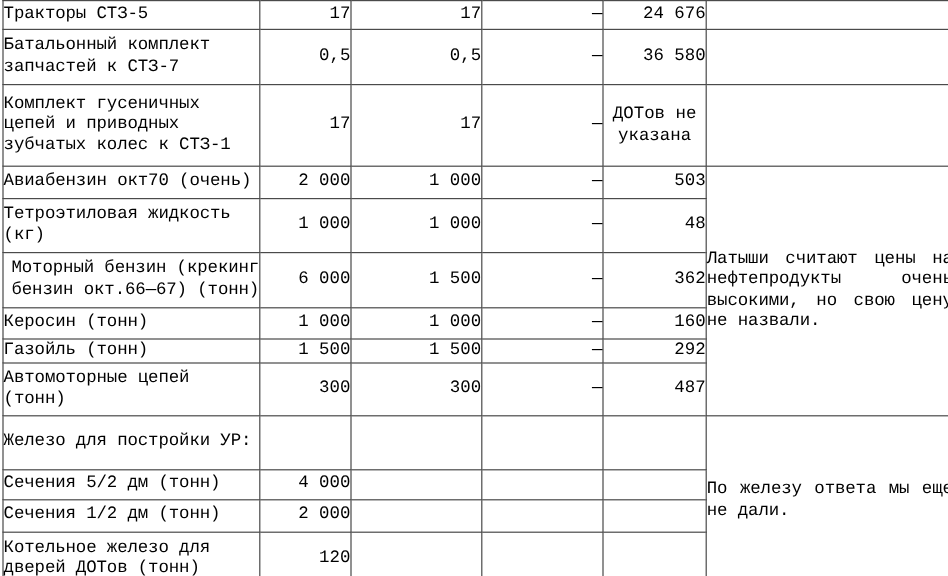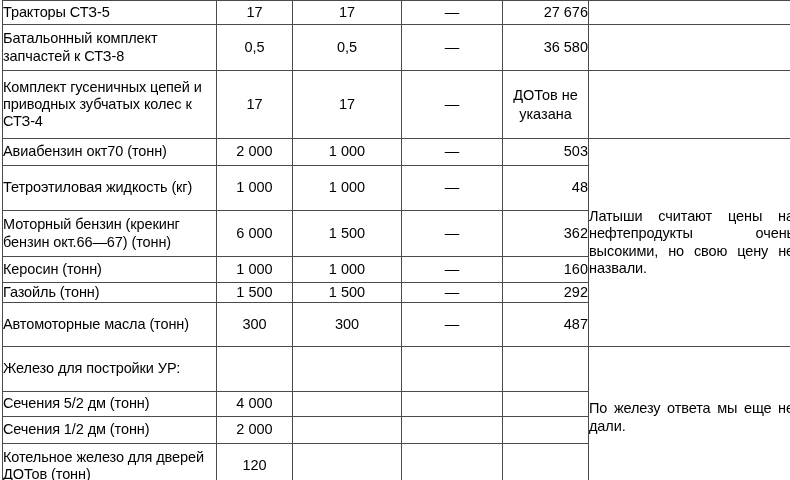--- a/index.html
+++ b/index.html
@@ -11,20 +11,21 @@
     width: 790px;
     height: 480px;
     overflow: hidden;
     font-family: "Liberation Sans", "DejaVu Sans", sans-serif;
     color: #000000;
   }
   #sheet {
     position: relative;
     width: 790px;
     height: 480px;
+    font-family: Liberation Mono, monospace;
   }
   table.grid {
     border-collapse: collapse;
     table-layout: fixed;
     width: 788px;
     margin-left: 2px;
     margin-top: 0;
   }
   table.grid td {
     border: 1px solid #4a4a4a;
@@ -33,21 +34,21 @@
     font-size: 14.5px;
     line-height: 1.18;
     color: #000;
   }
   td.name {
     text-align: left;
     padding: 2px 4px 2px 6px;
     letter-spacing: -0.1px;
   }
   td.num {
-    text-align: center;
+    text-align: right;
     padding: 2px 4px;
     white-space: nowrap;
   }
   td.numright {
     text-align: right;
     padding: 2px 10px 2px 4px;
     white-space: nowrap;
   }
   td.note {
     text-align: justify;
@@ -68,77 +69,77 @@
 <body>
 
 <div id="sheet">
   <table class="grid">
     <tbody id="tbody">
         <tr style="height: 24px;">
           <td class="name" style="width: 213px;">Тракторы СТЗ-5</td>
           <td class="num" style="width: 75px;">17</td>
           <td class="num" style="width: 108px;">17</td>
           <td class="num dash" style="width: 100px;">—</td>
-          <td class="numright" style="width: 85px;">27 676</td>
+          <td class="numright" style="width: 85px;">24 676</td>
           <td class="note blank" style="width: 205px;"></td>
         </tr>
         <tr style="height: 46px;">
-          <td class="name" style="width: 213px;">Батальонный комплект запчастей к СТЗ-8</td>
+          <td class="name" style="width: 213px;">Батальонный комплект запчастей к СТЗ-7</td>
           <td class="num" style="width: 75px;">0,5</td>
           <td class="num" style="width: 108px;">0,5</td>
           <td class="num dash" style="width: 100px;">—</td>
           <td class="numright" style="width: 85px;">36 580</td>
           <td class="note blank" style="width: 205px;"></td>
         </tr>
         <tr style="height: 68px;">
-          <td class="name" style="width: 213px;">Комплект гусеничных цепей и приводных зубчатых колес к СТЗ-4</td>
+          <td class="name" style="width: 213px;">Комплект гусеничных цепей и приводных зубчатых колес к СТЗ-1</td>
           <td class="num" style="width: 75px;">17</td>
           <td class="num" style="width: 108px;">17</td>
           <td class="num dash" style="width: 100px;">—</td>
           <td class="num" style="width: 85px; text-align: center; white-space: normal; line-height: 1.25;">ДОТов не указана</td>
           <td class="note blank" style="width: 205px;"></td>
         </tr>
         <tr style="height: 27px;">
-          <td class="name" style="width: 213px;">Авиабензин окт70 (тонн)</td>
+          <td class="name" style="width: 213px;">Авиабензин окт70 (очень)</td>
           <td class="num" style="width: 75px;">2 000</td>
           <td class="num" style="width: 108px;">1 000</td>
           <td class="num dash" style="width: 100px;">—</td>
           <td class="numright" style="width: 85px;">503</td>
           <td class="note" rowspan="6" style="width: 205px;">Латыши считают цены на нефтепродукты очень высокими, но свою цену не назвали.</td>
         </tr>
         <tr style="height: 45px;">
           <td class="name" style="width: 213px;">Тетроэтиловая жидкость (кг)</td>
           <td class="num" style="width: 75px;">1 000</td>
           <td class="num" style="width: 108px;">1 000</td>
           <td class="num dash" style="width: 100px;">—</td>
           <td class="numright" style="width: 85px;">48</td>
         </tr>
         <tr style="height: 46px;">
-          <td class="name" style="width: 213px;">Моторный бензин (крекинг бензин окт.66—67) (тонн)</td>
+          <td class="name" style="width: 213px; text-align: right;">Моторный бензин (крекинг бензин окт.66—67) (тонн)</td>
           <td class="num" style="width: 75px; margin-top: 27px;">6 000</td>
           <td class="num" style="width: 108px;">1 500</td>
           <td class="num dash" style="width: 100px;">—</td>
           <td class="numright" style="width: 85px;">362</td>
         </tr>
         <tr style="height: 26px;">
           <td class="name" style="width: 213px;">Керосин (тонн)</td>
           <td class="num" style="width: 75px;">1 000</td>
           <td class="num" style="width: 108px;">1 000</td>
           <td class="num dash" style="width: 100px;">—</td>
           <td class="numright" style="width: 85px;">160</td>
         </tr>
         <tr style="height: 20px;">
           <td class="name" style="width: 213px;">Газойль (тонн)</td>
           <td class="num" style="width: 75px;">1 500</td>
           <td class="num" style="width: 108px;">1 500</td>
           <td class="num dash" style="width: 100px;">—</td>
           <td class="numright" style="width: 85px;">292</td>
         </tr>
         <tr style="height: 44px;">
-          <td class="name" style="width: 213px;">Автомоторные масла (тонн)</td>
+          <td class="name" style="width: 213px;">Автомоторные цепей (тонн)</td>
           <td class="num" style="width: 75px;">300</td>
           <td class="num" style="width: 108px;">300</td>
           <td class="num dash" style="width: 100px;">—</td>
           <td class="numright" style="width: 85px; margin-left: 36px;">487</td>
         </tr>
         <tr style="height: 45px;">
           <td class="name" style="width: 213px;">Железо для постройки УР:</td>
           <td class="num" style="width: 75px;"></td>
           <td class="num" style="width: 108px;"></td>
           <td class="num dash" style="width: 100px;"></td>

